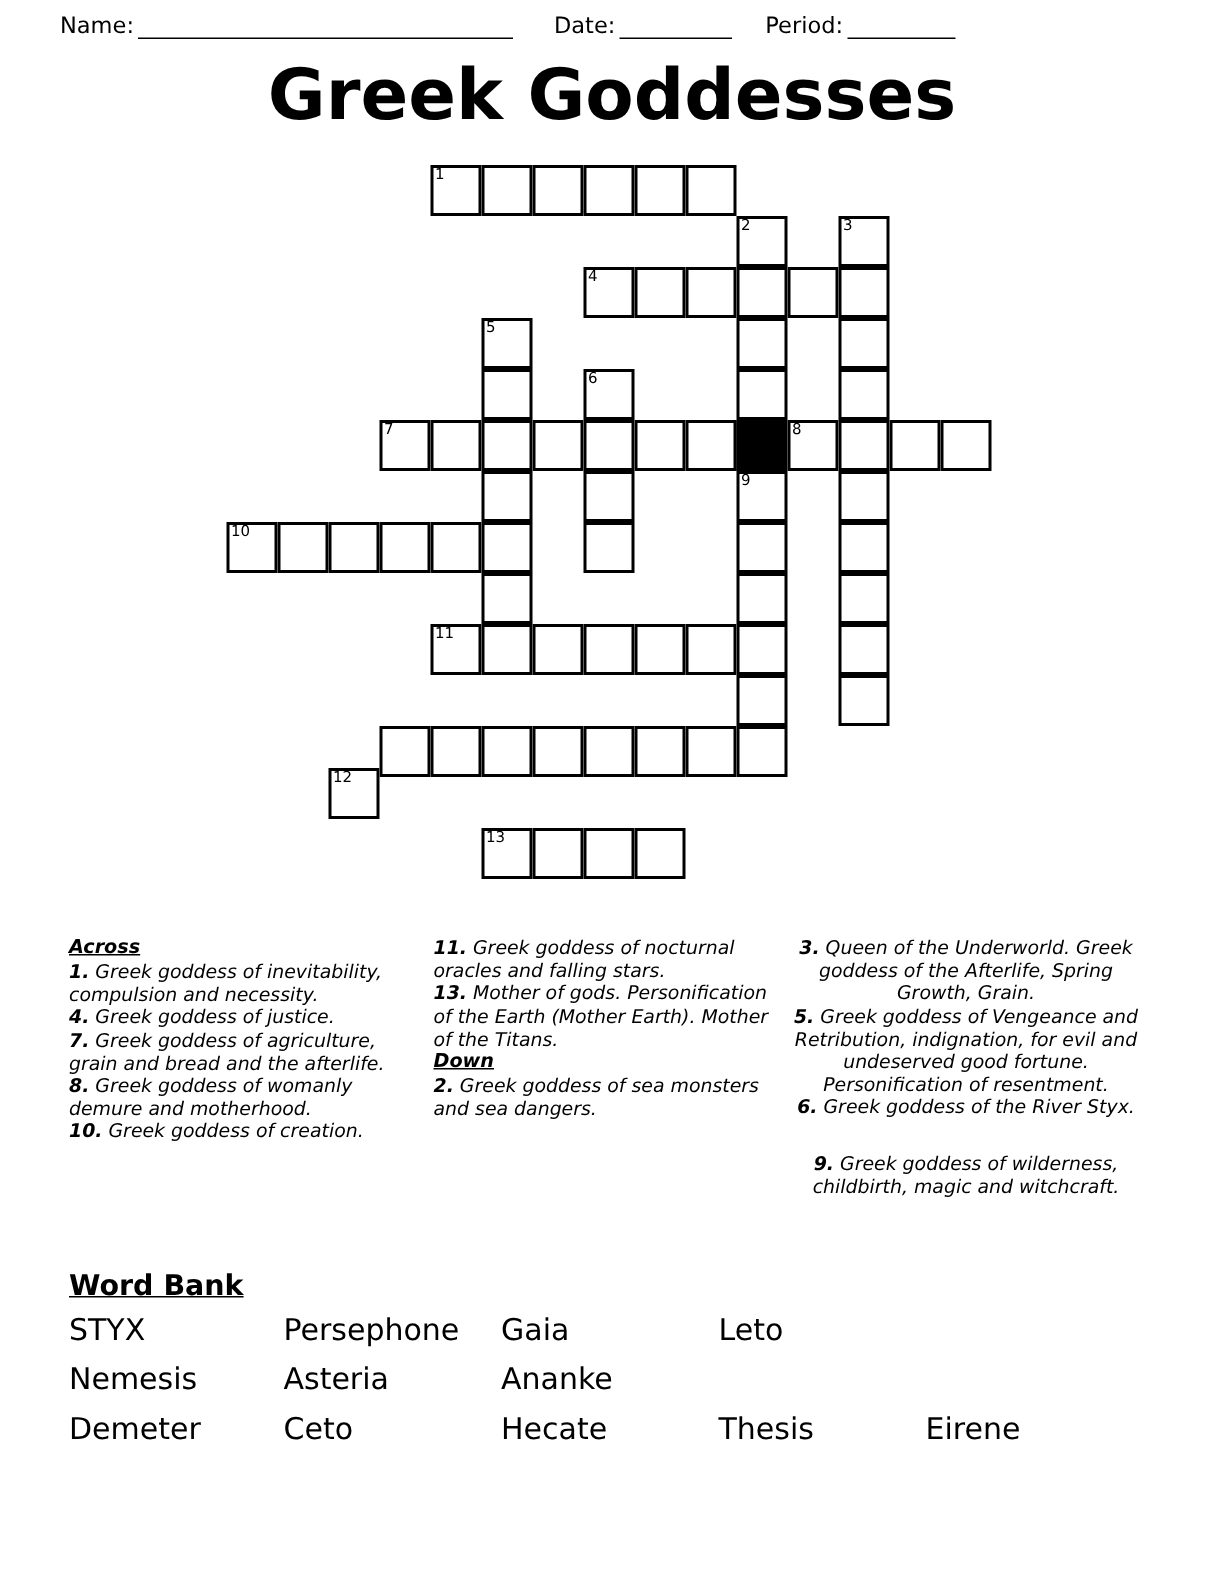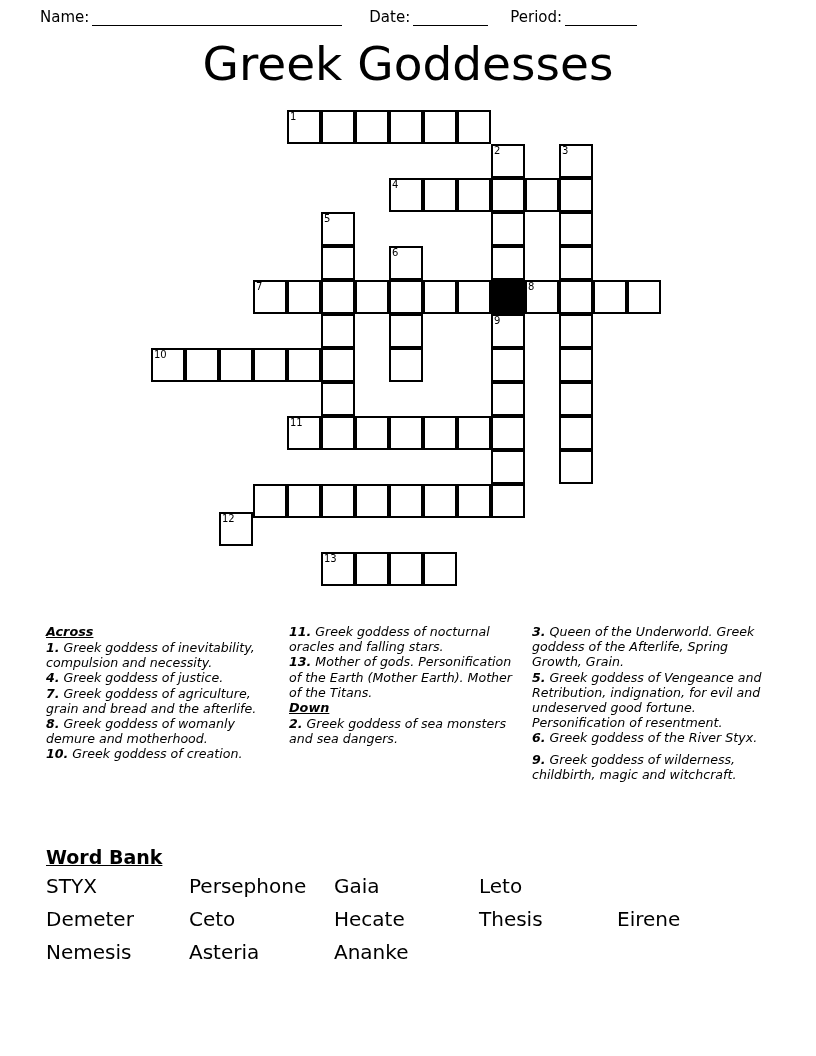--- a/index.html
+++ b/index.html
@@ -45,21 +45,21 @@
 
   
   .puzzle-title {
     position: absolute;
     top: 36px;
     left: 0;
     width: 816px;
     text-align: center;
     font-size: 47px;
     font-family: "DejaVu Sans", sans-serif;
-    font-weight: normal;
+    font-weight: bold;
     letter-spacing: 0px;
     line-height: 56px;
   }
 
   
   #grid-wrap {
     position: absolute;
     left: 0px;
     top: 0px;
     width: 816px;
@@ -95,36 +95,36 @@
   }
   .clue-col {
     position: absolute;
     top: 0;
     font-size: 12.6px;
     line-height: 15.2px;
     font-style: italic;
   }
   .clue-col.c1 { left: 0px;   width: 240px; }
   .clue-col.c2 { left: 243px; width: 238px; }
-  .clue-col.c3 { left: 486px; width: 248px; }
+  .clue-col.c3 { left: 474px; width: 248px; text-align: center; }
 
   .section-head {
     font-weight: bold;
     text-decoration: underline;
     font-size: 12.8px;
     line-height: 16px;
     display: block;
   }
   .clue {
     display: block;
     margin: 0;
     padding: 0;
   }
   .clue .cnum { font-weight: bold; }
-  .clue.spaced { margin-top: 6px; }
+  .clue.spaced { margin-top: 22px; }
 
   
   #wordbank {
     position: absolute;
     top: 845px;
     left: 46px;
     width: 740px;
   }
   #wordbank .wb-title {
     font-size: 19px;
@@ -307,27 +307,27 @@
 <div id="wordbank">
   <span class="wb-title">Word Bank</span>
   <div class="wb-grid">
     <div class="wb-row">
       <span class="wb-item wb-c0">STYX</span>
       <span class="wb-item wb-c1">Persephone</span>
       <span class="wb-item wb-c2">Gaia</span>
       <span class="wb-item wb-c3">Leto</span>
     </div>
     <div class="wb-row">
+      <span class="wb-item wb-c0">Nemesis</span>
+      <span class="wb-item wb-c1">Asteria</span>
+      <span class="wb-item wb-c2">Ananke</span>
+      <span class="wb-item wb-c3"></span>
+      <span class="wb-item wb-c4"></span>
+    </div>
+    <div class="wb-row">
       <span class="wb-item wb-c0">Demeter</span>
       <span class="wb-item wb-c1">Ceto</span>
       <span class="wb-item wb-c2">Hecate</span>
       <span class="wb-item wb-c3">Thesis</span>
       <span class="wb-item wb-c4">Eirene</span>
     </div>
-    <div class="wb-row">
-      <span class="wb-item wb-c0">Nemesis</span>
-      <span class="wb-item wb-c1">Asteria</span>
-      <span class="wb-item wb-c2">Ananke</span>
-      <span class="wb-item wb-c3"></span>
-      <span class="wb-item wb-c4"></span>
-    </div>
   </div>
 </div>
 
 </body></html>

